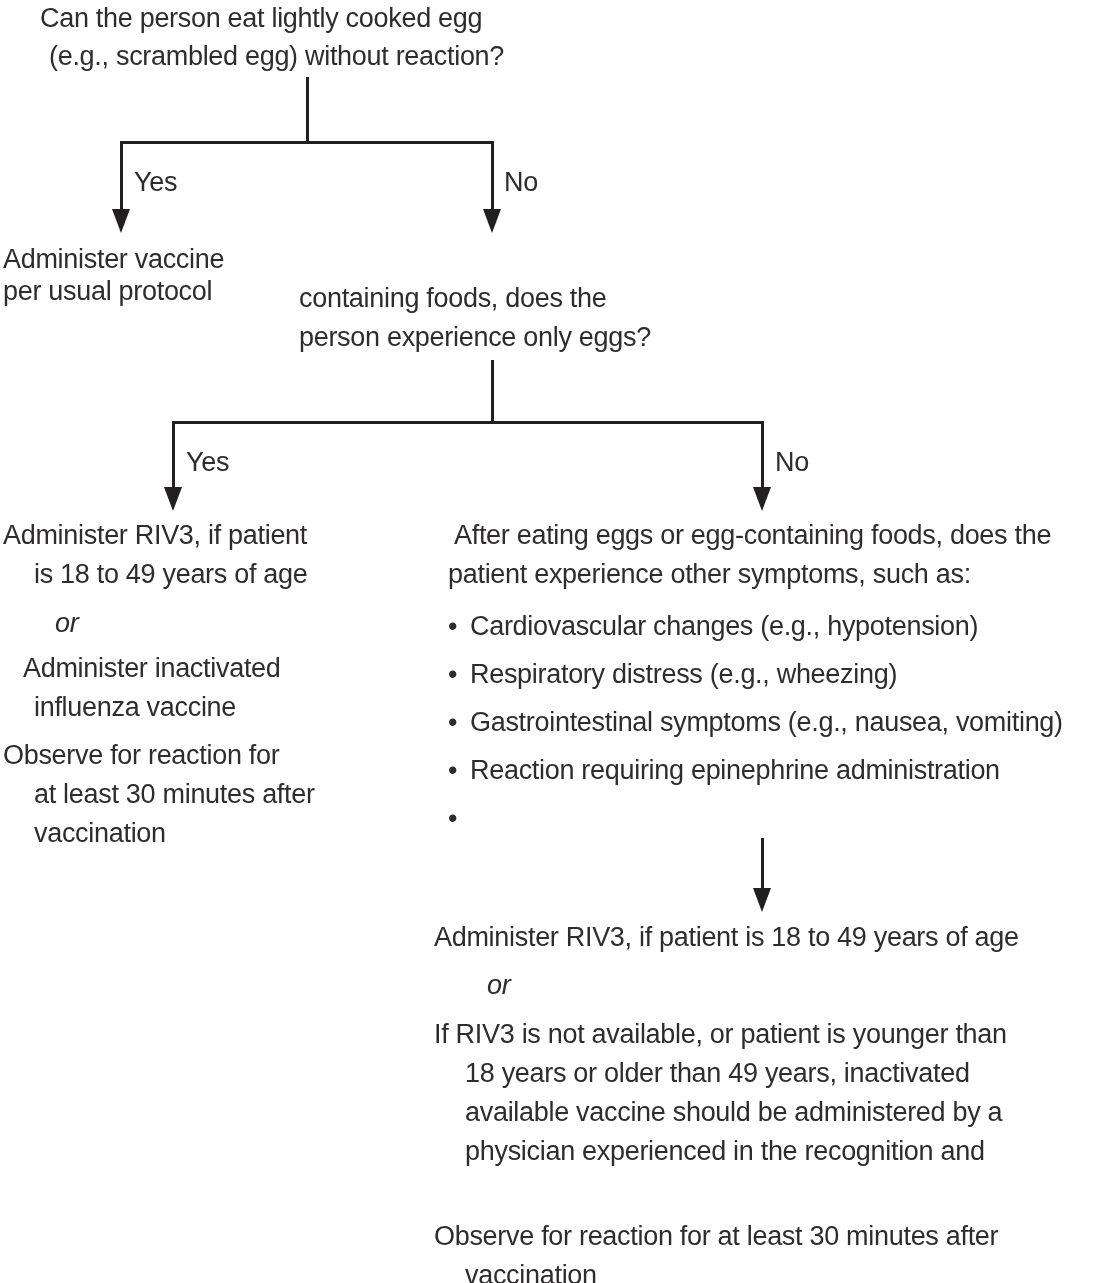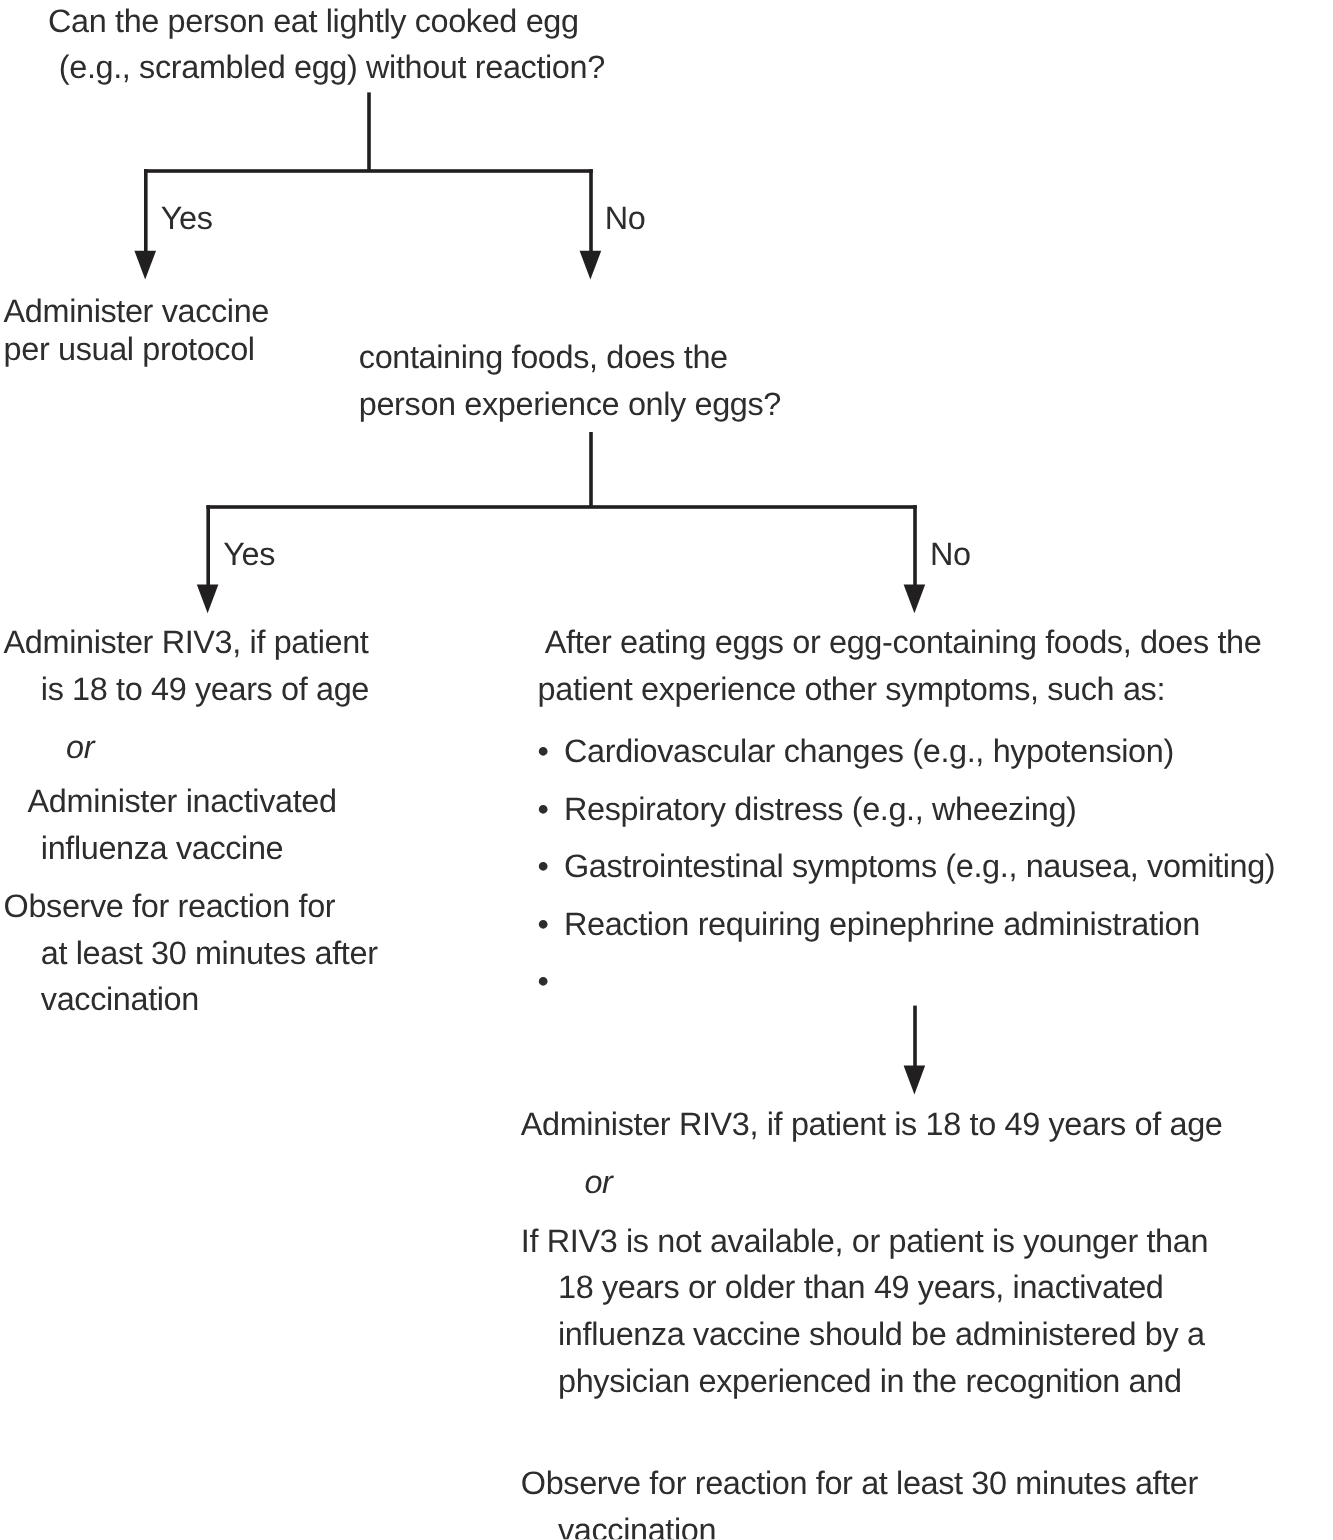--- a/index.html
+++ b/index.html
@@ -117,18 +117,18 @@
 
   <div class="bullet-dot" style="left:448px; top:802px;">•</div>
 
   <div class="vline" style="left:761px; top:838px; height:52px;"></div>
   <div class="arrowhead" style="left:753px; top:888px;"></div>
 
   <div class="t" style="left:434px; top:921px;">Administer RIV3, if patient is 18 to 49 years of age</div>
   <div class="t italic" style="left:487px; top:969px;">or</div>
   <div class="t" style="left:434px; top:1018px;text-align:center;">If RIV3 is not available, or patient is younger than</div>
   <div class="t" style="left:465px; top:1057px;">18 years or older than 49 years, inactivated</div>
-  <div class="t" style="left:465px; top:1096px;">influenza vaccine should be administered by a</div>
+  <div class="t" style="left:465px; top:1096px;">available vaccine should be administered by a</div>
   <div class="t" style="left:465px; top:1135px;">physician experienced in the recognition and</div>
   <div class="t" style="left:434px; top:1220px;">Observe for reaction for at least 30 minutes after</div>
   <div class="t" style="left:465px; top:1259px;">vaccination</div>
 
 </div>
 
 </body></html>

